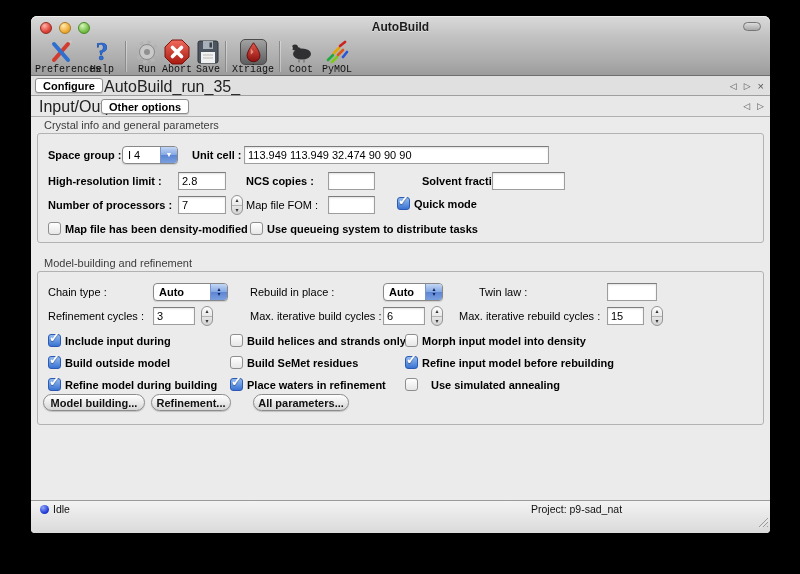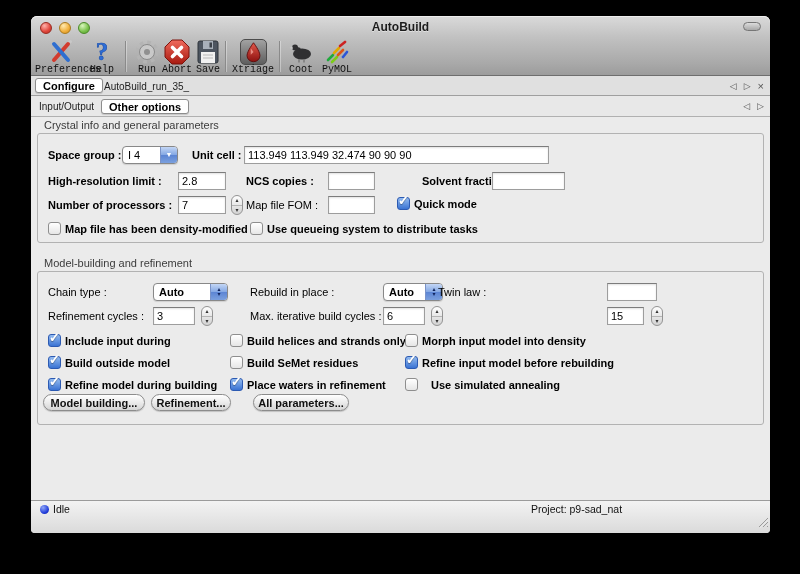--- a/index.html
+++ b/index.html
@@ -37,21 +37,21 @@
            background:linear-gradient(#a2a2a2,#5e5e5e); border:1px solid #4c4c4c; }
 
   
   .tabrow1 { position:absolute; left:0; top:60px; right:0; height:20px; background:#e0e0e0;
              border-bottom:1px solid #9f9f9f; }
   .tabrow2 { position:absolute; left:0; top:80px; right:0; height:21px; background:#e8e8e8;
              border-bottom:1px solid #b0b0b0; }
   .tabchip { position:absolute; top:2px; height:15px; line-height:15px; padding:0 7px;
              background:#fff; border:1px solid #8d8d8d; border-radius:3px;
              font-size:11px; font-weight:bold; color:#000; box-shadow:0 1px 1px rgba(0,0,0,.15); }
-  .tabplain { position:absolute; top:3px; height:15px; line-height:15px; font-size:10px; color:#222;text-align:right; }
+  .tabplain { position:absolute; top:3px; height:15px; line-height:15px; font-size:16px; color:#222;text-align:right; }
   .tabnav { position:absolute; right:6px; top:0; height:100%; display:flex; align-items:center;
             gap:7px; font-size:9px; color:#555; }
   .tabnav span { cursor:default; }
 
   
   .content { position:absolute; left:0; top:101px; right:0; height:399px; background:#ebebeb; }
   .grouplabel { position:absolute; font-size:11px; color:#3c3c3c; }
   .groupbox { position:absolute; left:6px; right:6px; border:1px solid #b2b2b2; border-radius:3px; }
   .row { position:absolute; left:0; right:0; height:18px; }
   .lbl  { position:absolute; font-size:11px; color:#000; line-height:18px; white-space:nowrap; }
@@ -298,37 +298,38 @@
         </span>
       </span>
       <span class="lbl" style="left:219px">Rebuild in place :</span>
       <span class="popup" style="left:352px;width:60px">
         <span class="ptext">Auto</span>
         <span class="pbtn">
           <span>▴</span>
             <span>▾</span>
         </span>
       </span>
-      <span class="lbl" style="left:407px">Twin law :</span>
+      <span class="lbl" style="left:448px">Twin law :</span>
       <input class="fld" style="left: 576px; width: 50px;" value="">
     </div>
 
     <div class="row" style="top:190px">
       <span class="lbl" style="left:17px">Refinement cycles :</span>
       <input class="fld" style="left: 122px; width: 42px;" value="3">
       <span class="stepper" style="left:170px">
         <span>▴</span>
           <span>▾</span>
       </span>
       <span class="lbl" style="left:219px">Max. iterative build cycles :</span>
       <input class="fld" style="left: 352px; width: 42px;" value="6">
       <span class="stepper" style="left:400px">
         <span>▴</span>
           <span>▾</span>
       </span>
+      <span class="lbl" style="left:428px">Max. iterative rebuild cycles :</span>
       <input class="fld" style="left: 576px; width: 37px;" value="15">
       <span class="stepper" style="left:620px">
         <span>▴</span>
           <span>▾</span>
       </span>
     </div>
 
     <div class="row" style="top:216px">
       <span class="cb checked" style="left:17px">
           <span class="mark">✓</span>

